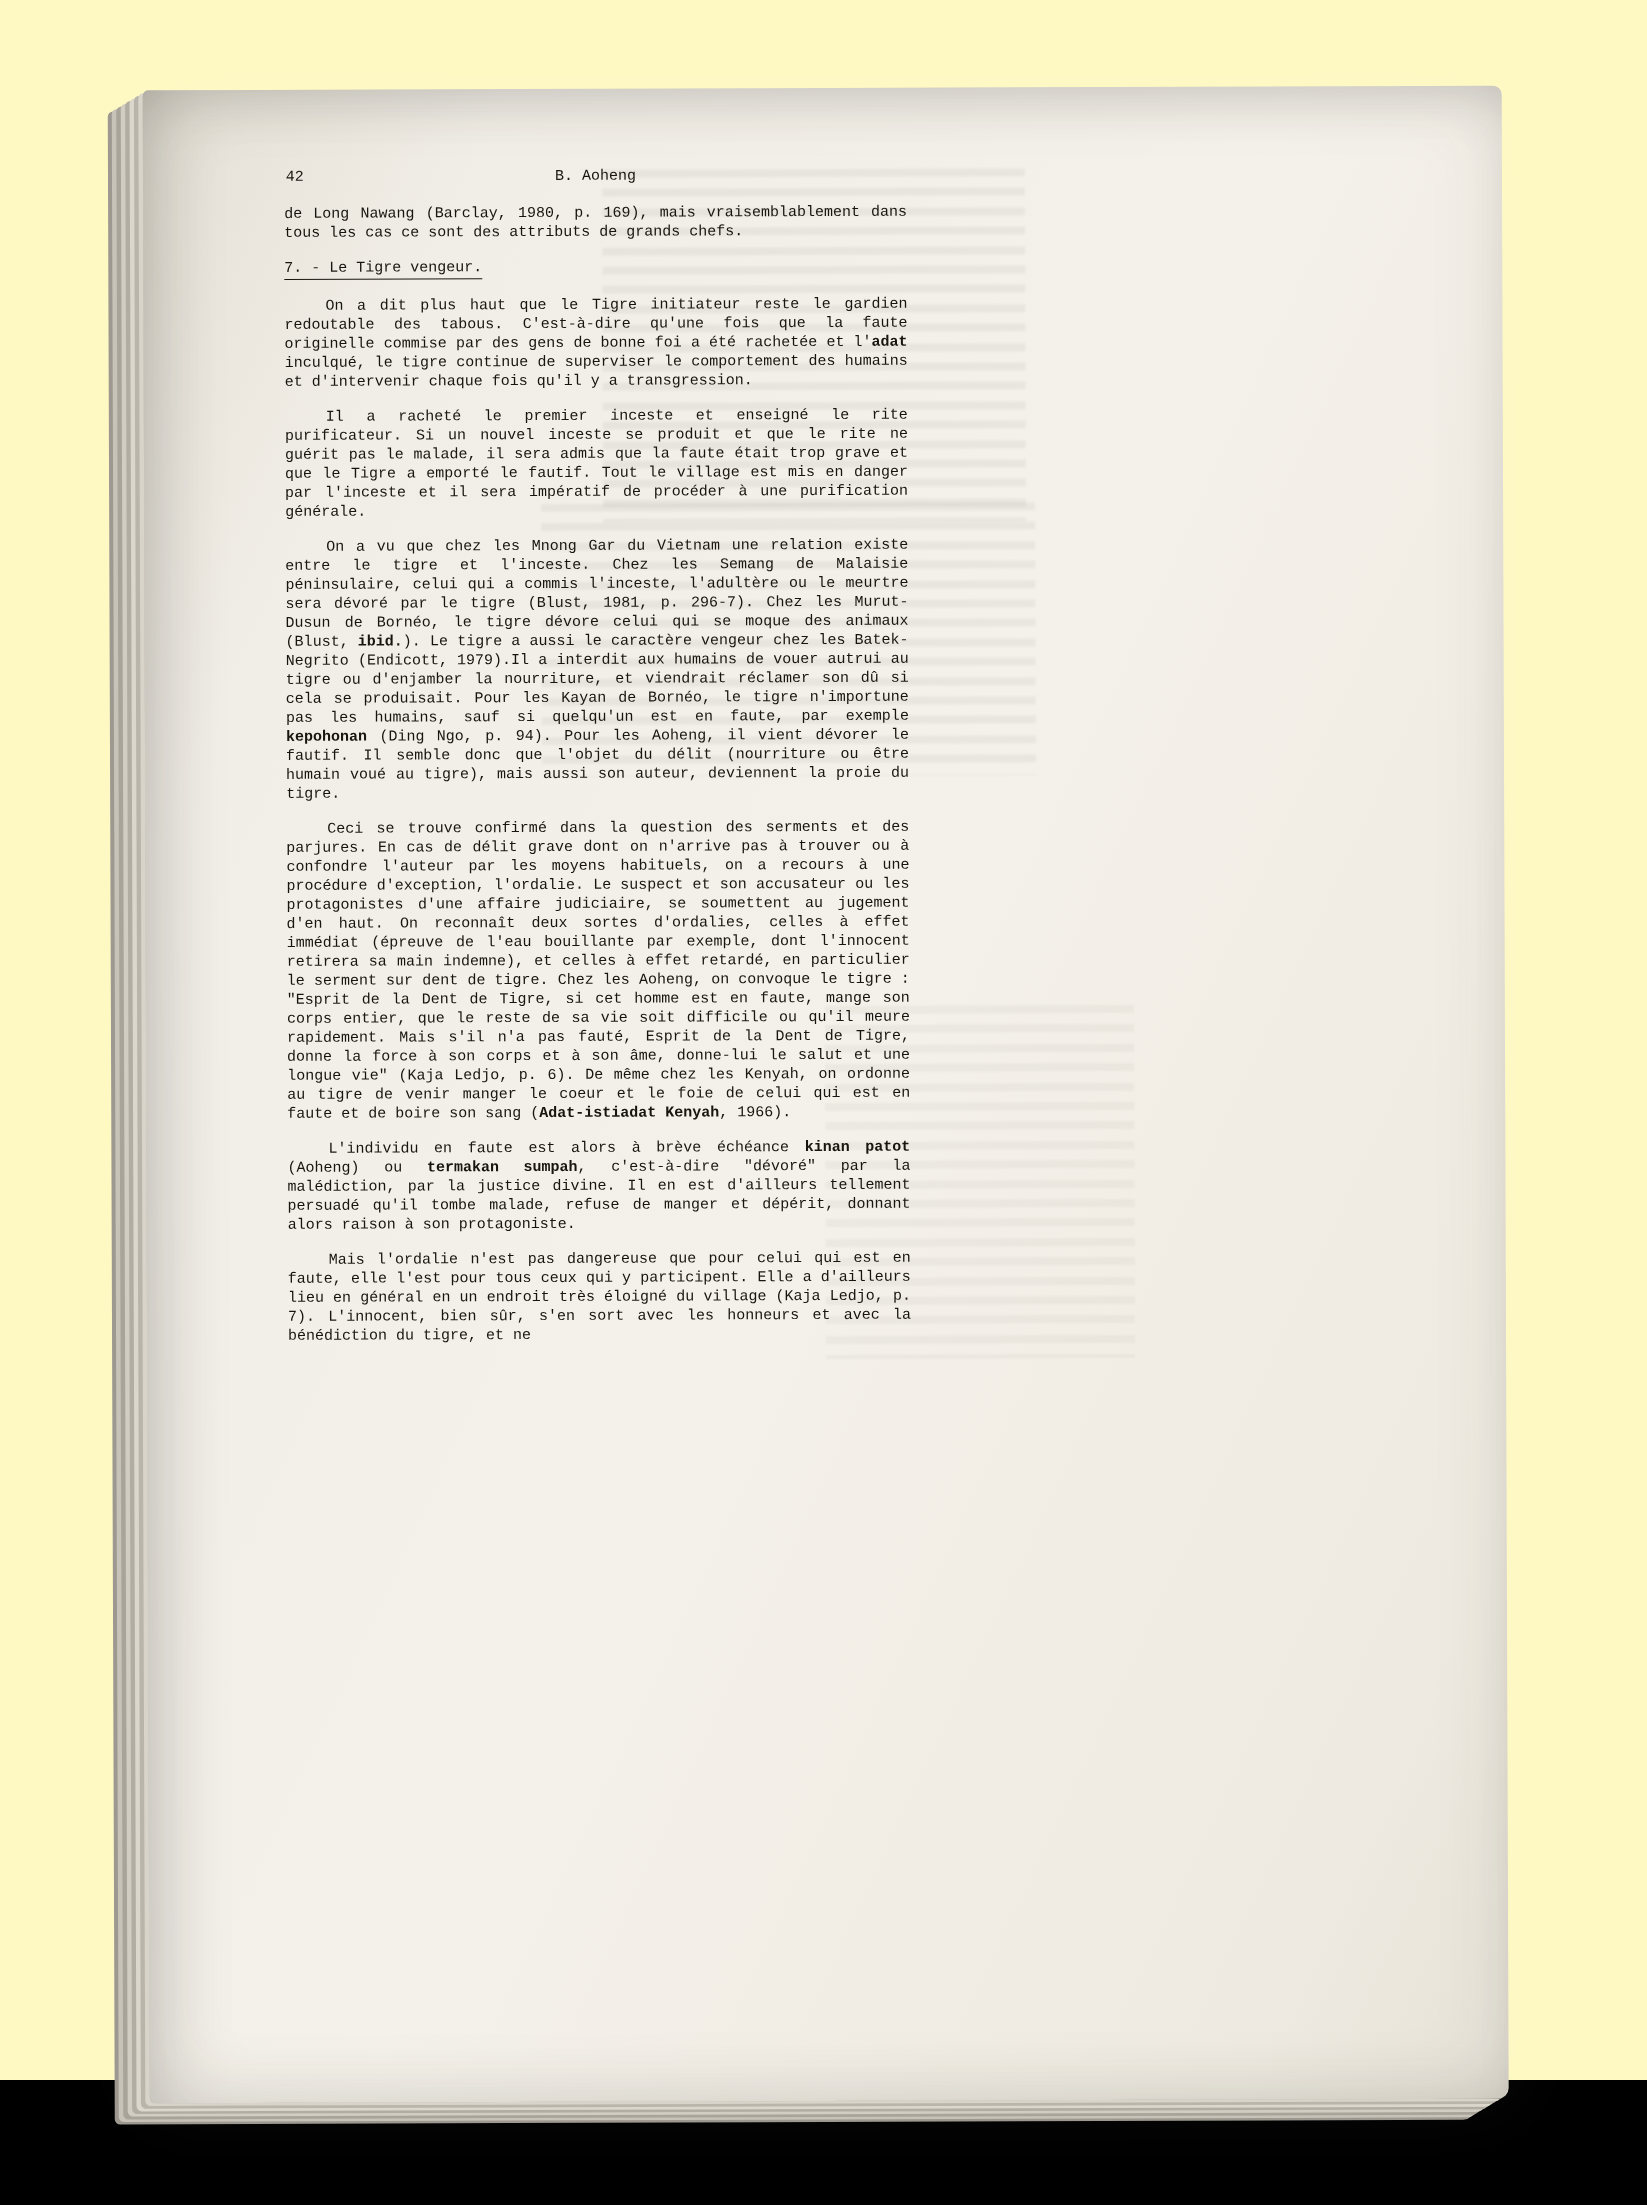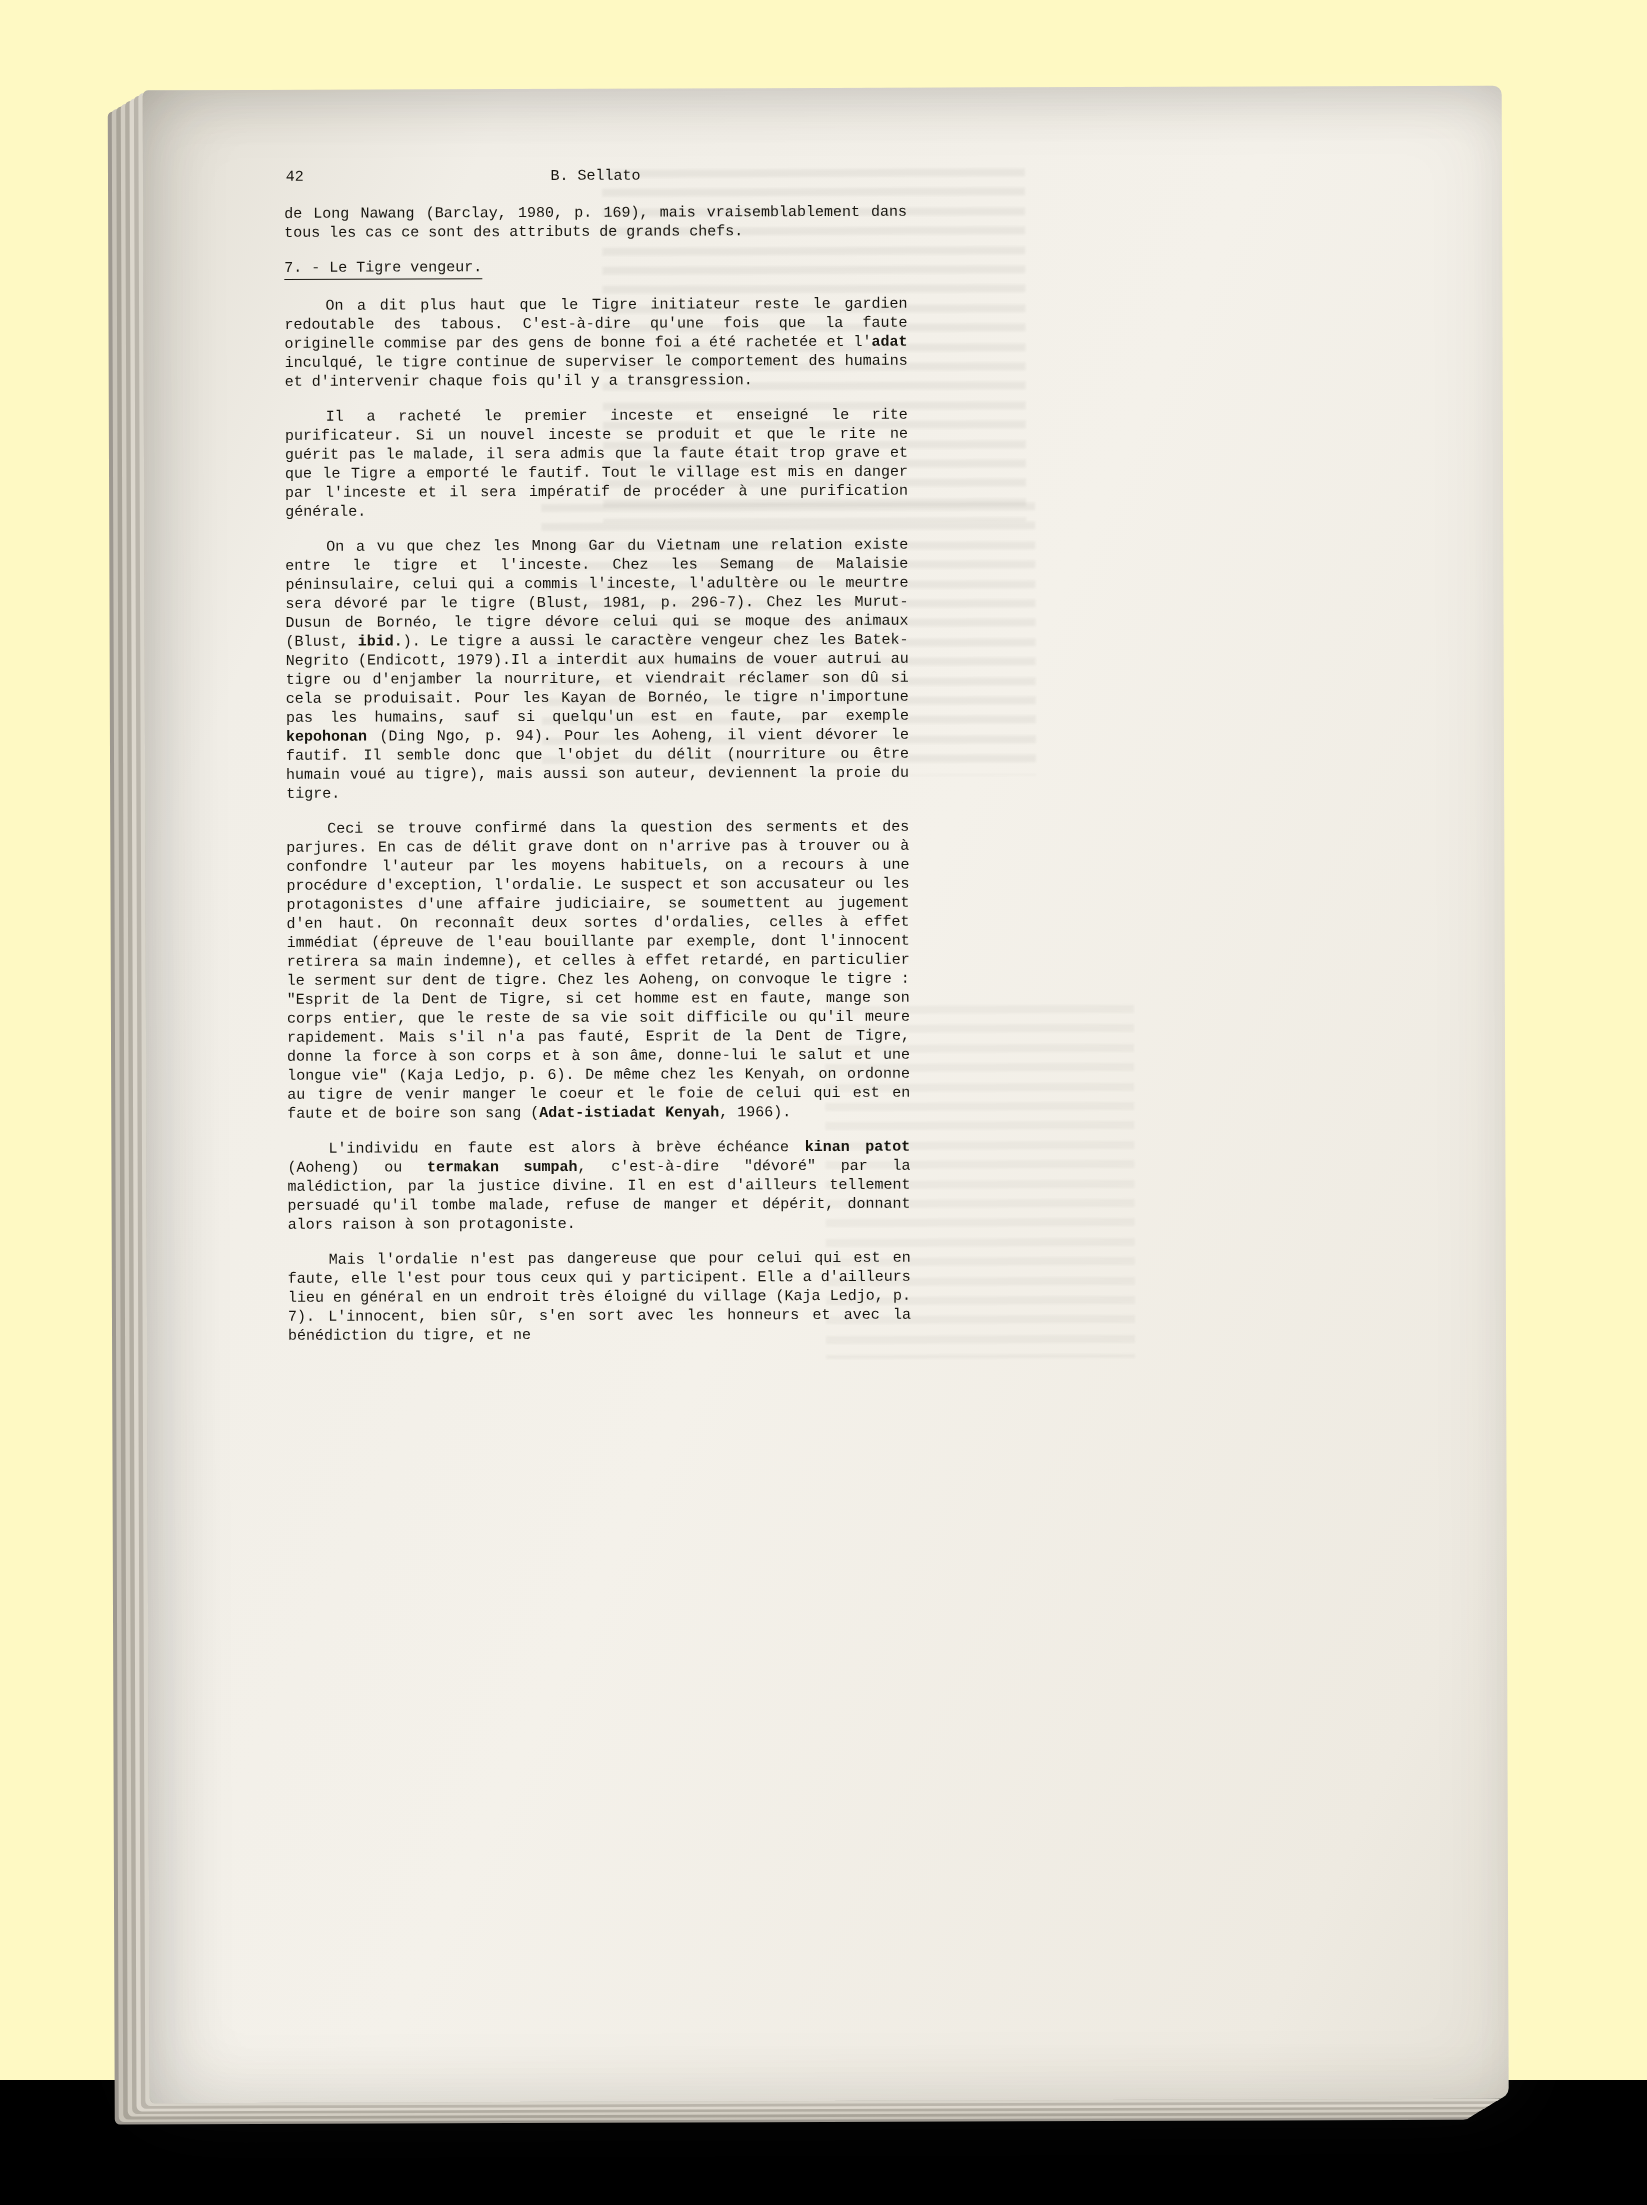--- a/index.html
+++ b/index.html
@@ -92,21 +92,21 @@
 
 <div class="stage">
   <div class="book">
     <div class="page">
       <div class="bleed b1"></div>
       <div class="bleed b2"></div>
       <div class="bleed b3"></div>
       <div class="textcol">
         <div class="header">
           <span class="pagenum">42</span>
-          <span class="runtitle">B. Sellato</span>
+          <span class="runtitle">B. Aoheng</span>
         </div>
         <div id="paras">
             <p class="para"><span>de Long Nawang (Barclay, 1980, p. 169), mais vraisemblablement dans tous les cas ce sont des attributs de grands chefs.</span></p>
             <p class="heading-line"><span class="heading-text">7. - Le Tigre vengeur.</span></p>
             <p class="para indent"><span>On a dit plus haut que le Tigre initiateur reste le gardien redoutable des tabous. C'est-à-dire qu'une fois que la faute originelle commise par des gens de bonne foi a été rachetée et l'</span><span class="bold">adat</span><span> inculqué, le tigre continue de superviser le comportement des humains et d'intervenir chaque fois qu'il y a transgression.</span></p>
             <p class="para indent"><span>Il a racheté le premier inceste et enseigné le rite purificateur. Si un nouvel inceste se produit et que le rite ne guérit pas le malade, il sera admis que la faute était trop grave et que le Tigre a emporté le fautif. Tout le village est mis en danger par l'inceste et il sera impératif de procéder à une purification générale.</span></p>
             <p class="para indent"><span>On a vu que chez les Mnong Gar du Vietnam une relation existe entre le tigre et l'inceste. Chez les Semang de Malaisie péninsulaire, celui qui a commis l'inceste, l'adultère ou le meurtre sera dévoré par le tigre (Blust, 1981, p. 296-7). Chez les Murut-Dusun de Bornéo, le tigre dévore celui qui se moque des animaux (Blust, </span><span class="bold">ibid.</span><span>). Le tigre a aussi le caractère vengeur chez les Batek-Negrito (Endicott, 1979).Il a interdit aux humains de vouer autrui au tigre ou d'enjamber la nourriture, et viendrait réclamer son dû si cela se produisait. Pour les Kayan de Bornéo, le tigre n'importune pas les humains, sauf si quelqu'un est en faute, par exemple </span><span class="bold">kepohonan</span><span> (Ding Ngo, p. 94). Pour les Aoheng, il vient dévorer le fautif. Il semble donc que l'objet du délit (nourriture ou être humain voué au tigre), mais aussi son auteur, deviennent la proie du tigre.</span></p>
             <p class="para indent"><span>Ceci se trouve confirmé dans la question des serments et des parjures. En cas de délit grave dont on n'arrive pas à trouver ou à confondre l'auteur par les moyens habituels, on a recours à une procédure d'exception, l'ordalie. Le suspect et son accusateur ou les protagonistes d'une affaire judiciaire, se soumettent au jugement d'en haut. On reconnaît deux sortes d'ordalies, celles à effet immédiat (épreuve de l'eau bouillante par exemple, dont l'innocent retirera sa main indemne), et celles à effet retardé, en particulier le serment sur dent de tigre. Chez les Aoheng, on convoque le tigre : "Esprit de la Dent de Tigre, si cet homme est en faute, mange son corps entier, que le reste de sa vie soit difficile ou qu'il meure rapidement. Mais s'il n'a pas fauté, Esprit de la Dent de Tigre, donne la force à son corps et à son âme, donne-lui le salut et une longue vie" (Kaja Ledjo, p. 6). De même chez les Kenyah, on ordonne au tigre de venir manger le coeur et le foie de celui qui est en faute et de boire son sang (</span><span class="bold">Adat-istiadat Kenyah</span><span>, 1966).</span></p>
             <p class="para indent"><span>L'individu en faute est alors à brève échéance </span><span class="bold">kinan patot</span><span> (Aoheng) ou </span><span class="bold">termakan sumpah</span><span>, c'est-à-dire "dévoré" par la malédiction, par la justice divine. Il en est d'ailleurs tellement persuadé qu'il tombe malade, refuse de manger et dépérit, donnant alors raison à son protagoniste.</span></p>
             <p class="para indent"><span>Mais l'ordalie n'est pas dangereuse que pour celui qui est en faute, elle l'est pour tous ceux qui y participent. Elle a d'ailleurs lieu en général en un endroit très éloigné du village (Kaja Ledjo, p. 7). L'innocent, bien sûr, s'en sort avec les honneurs et avec la bénédiction du tigre, et ne</span></p>

